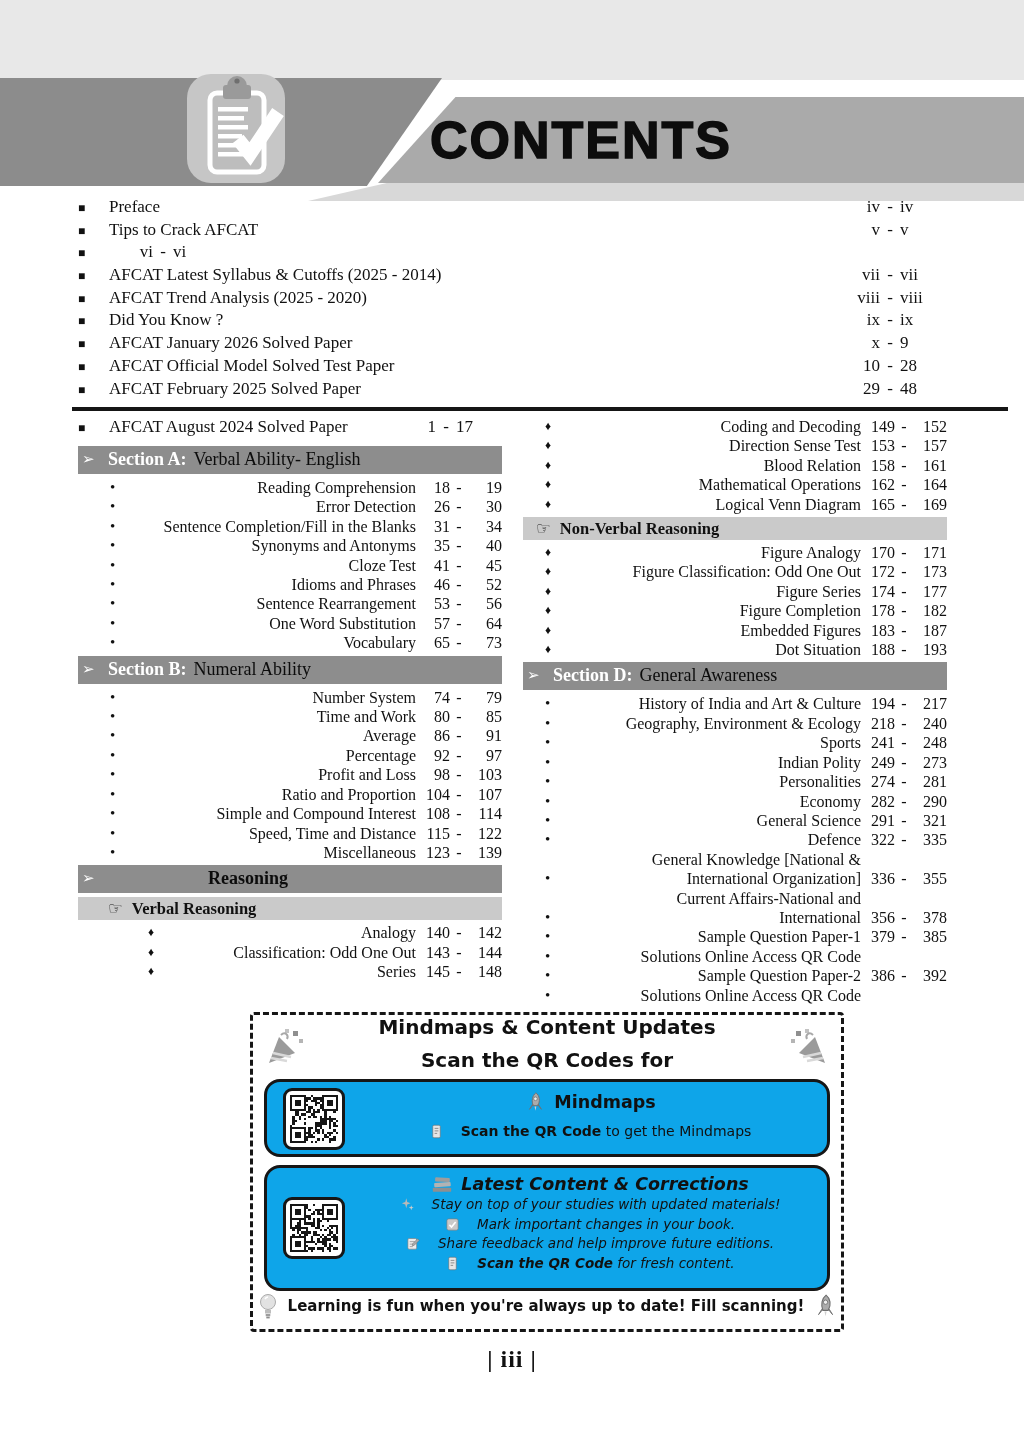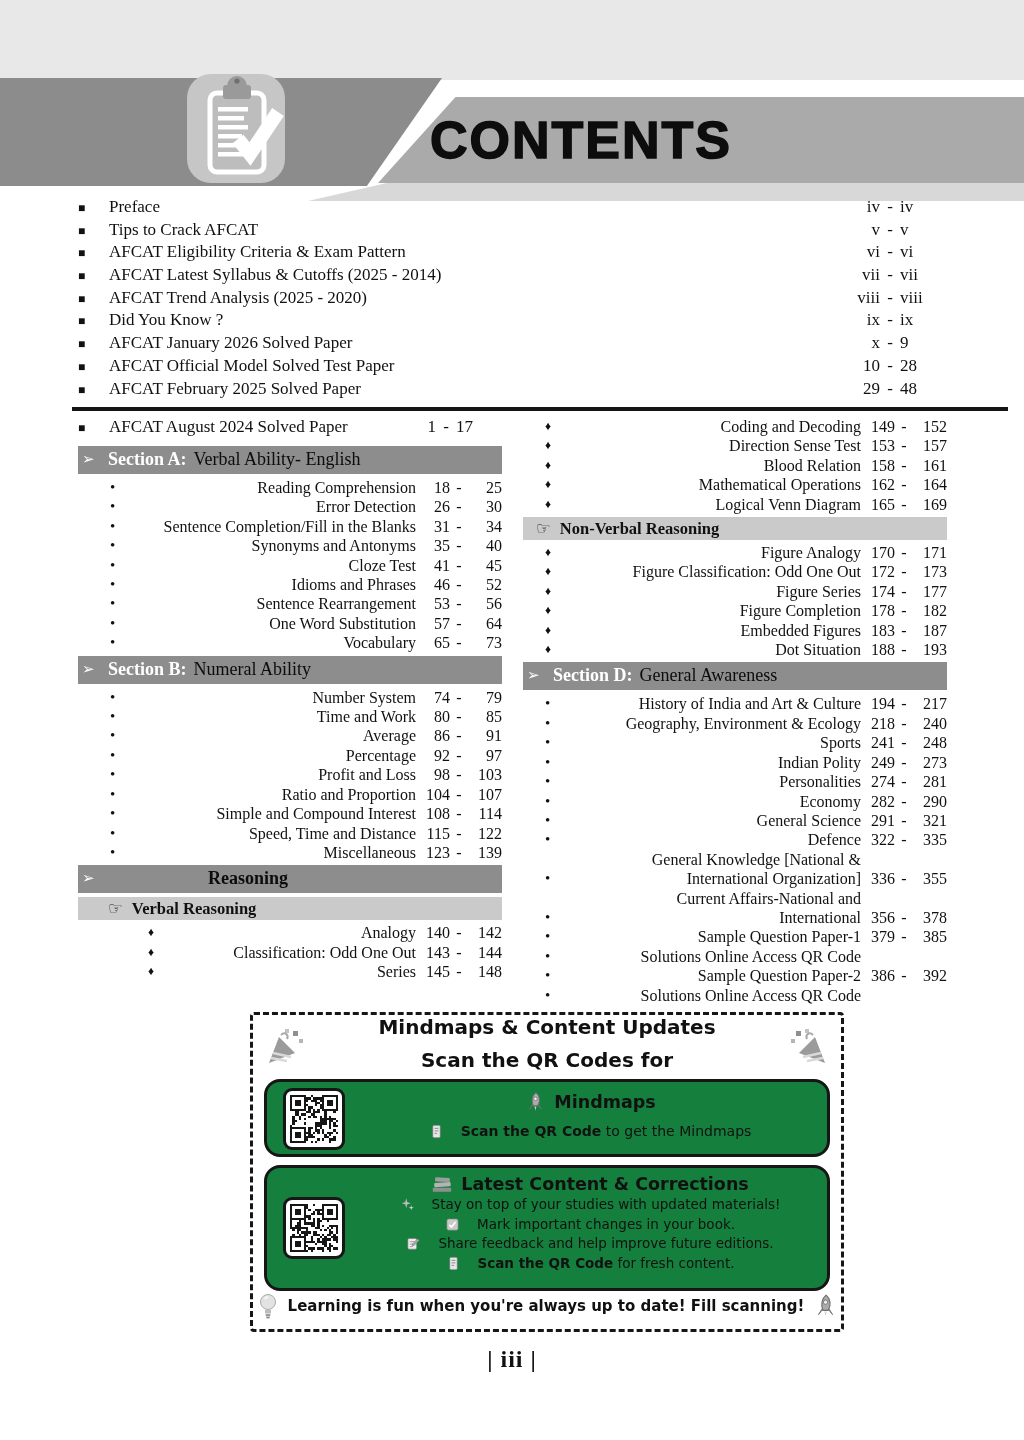--- a/index.html
+++ b/index.html
@@ -72,23 +72,23 @@
 
   
   .qr-outer{position:absolute;left:250px;top:1012px;width:594px;height:320px;box-sizing:border-box;
             border:3px dashed #161616;border-radius:4px;background:#fff;
             font-family:"DejaVu Sans",sans-serif;}
   .qr-title{text-align:center;font-weight:bold;font-size:20px;line-height:24px;margin-top:9px;}
   .popper{position:absolute;top:12px;width:40px;height:40px;}
   .popper.left{left:12px;}
   .popper.right{right:12px;transform:scaleX(-1);}
   .qr-box{position:absolute;left:11px;width:566px;box-sizing:border-box;border:3px solid #161616;
-          border-radius:16px;background:#15803d;}
+          border-radius:16px;background:#0ea5e9;}
   .box1{top:64px;height:78px;}
-  .box2{top:150px;height:126px;}
+  .box2{top:150px;height:126px;font-style:italic;}
   .qr-code{position:absolute;left:16px;width:62px;height:62px;box-sizing:border-box;
            border:3px solid #161616;border-radius:9px;background:#fff;padding:4px;}
   .box1 .qr-code{top:6px;}
   .box2 .qr-code{top:29px;}
   .qr-code svg{width:100%;height:100%;display:block;}
   .qr-content{margin-left:94px;margin-right:8px;text-align:center;}
   .qr-h{font-weight:bold;font-size:17.5px;line-height:21px;margin-top:9px;
         display:flex;align-items:center;justify-content:center;gap:8px;}
   .box2 .qr-h{margin-top:5px;}
   .qr-line{font-size:13.5px;line-height:19.5px;display:flex;align-items:center;justify-content:center;gap:17px;}
@@ -144,21 +144,20 @@
       <span class="lbl">Tips to Crack AFCAT</span>
       <span class="pg">
         <span class="s">v</span>
         <span class="d">-</span>
         <span class="e">v</span>
       </span>
     </div>
 
     <div class="fm-row">
       <span class="blt">■</span>
-      <span class="lbl">AFCAT Eligibility Criteria &amp; Exam Pattern</span>
       <span class="pg">
         <span class="s">vi</span>
         <span class="d">-</span>
         <span class="e">vi</span>
       </span>
     </div>
 
     <div class="fm-row">
       <span class="blt">■</span>
       <span class="lbl">AFCAT Latest Syllabus &amp; Cutoffs (2025 - 2014)</span>
@@ -240,21 +239,21 @@
   <div class="dot-items">
 
       <div class="it">
         <span class="blt-dot">•</span>
         <span class="lbl">
           <span class="l1">Reading Comprehension</span>
         </span>
         <span class="pg2">
           <span class="s">18</span>
           <span class="d">-</span>
-          <span class="e">25</span>
+          <span class="e">19</span>
         </span>
       </div>
 
       <div class="it">
         <span class="blt-dot">•</span>
         <span class="lbl">
           <span class="l1">Error Detection</span>
         </span>
         <span class="pg2">
           <span class="s">26</span>

